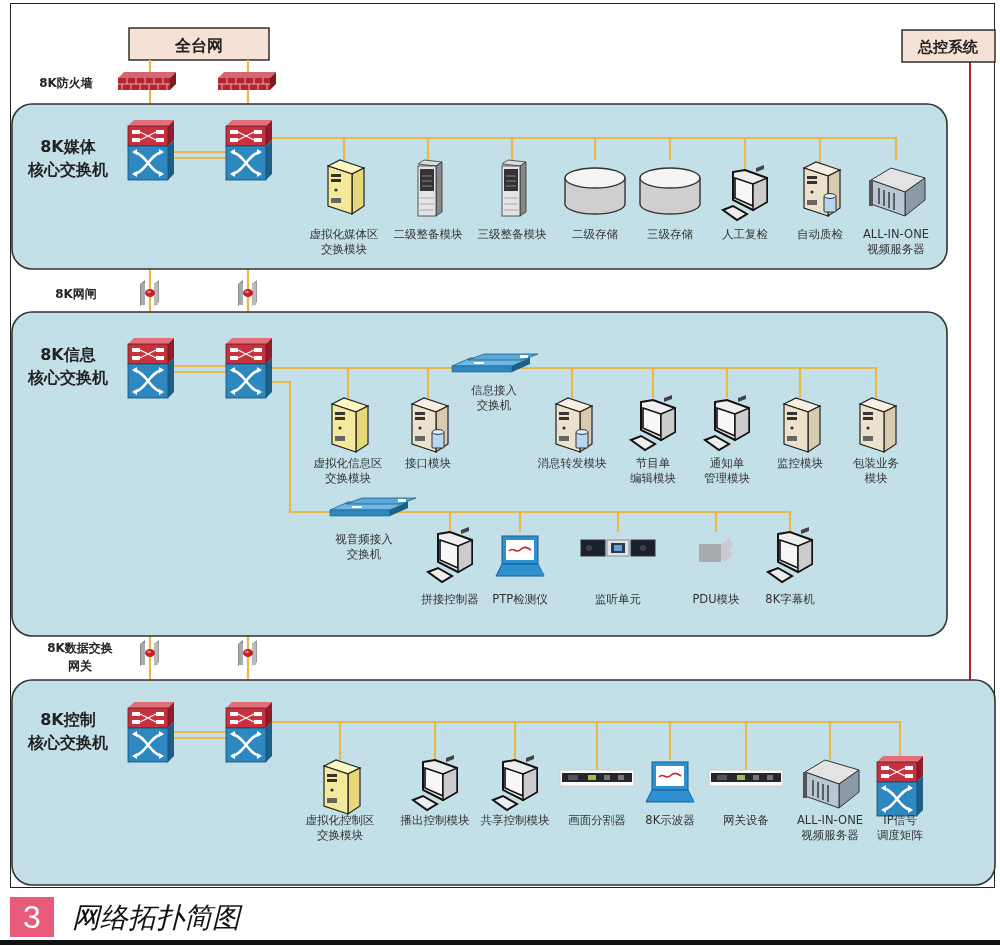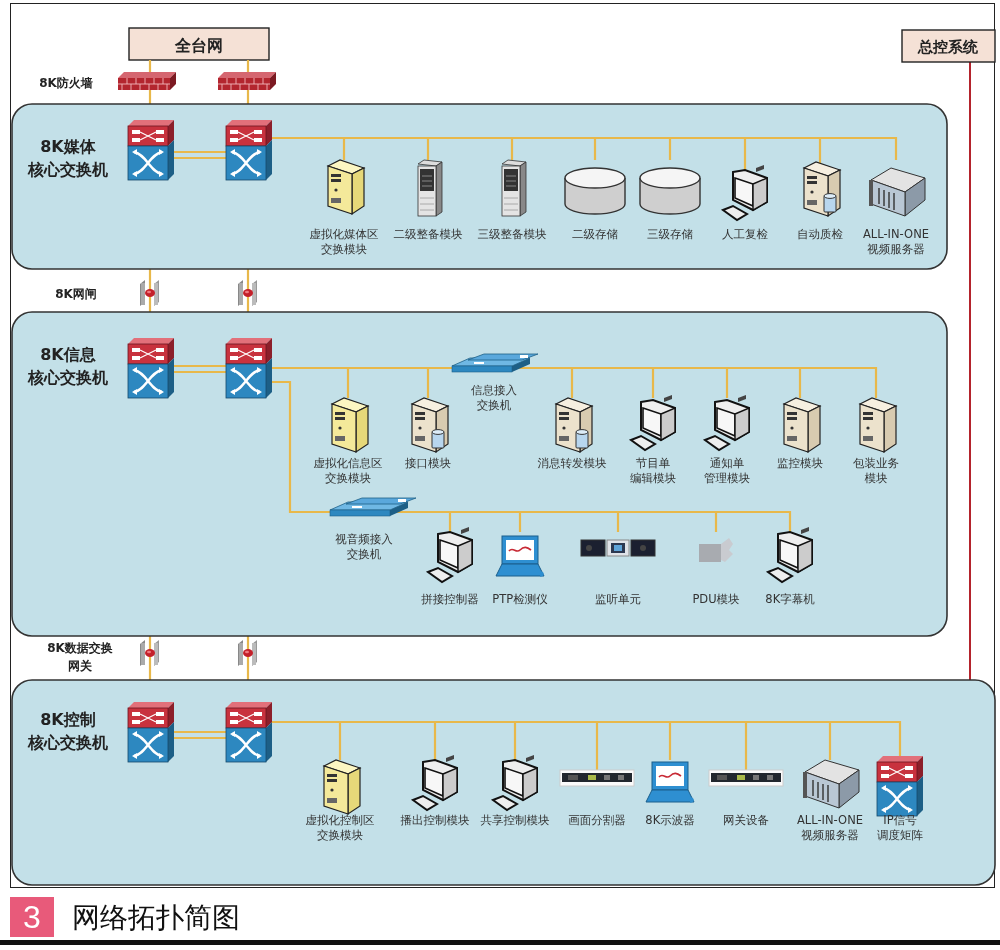--- a/index.html
+++ b/index.html
@@ -7,21 +7,21 @@
   #frame{position:absolute;left:10px;top:3px;width:985px;height:885px;border:1.5px solid #222;box-sizing:border-box;background:#fff;}
   #diagram{position:absolute;left:0;top:0;width:1000px;height:900px;}
   .zone{fill:#c3e0e8;stroke:#333;stroke-width:1.6;}
   .lbl{font-family:"DejaVu Sans","Liberation Sans",sans-serif;font-size:11.5px;fill:#333;text-anchor:middle;}
   .big{font-family:"DejaVu Sans","Liberation Sans",sans-serif;font-size:16px;font-weight:bold;fill:#222;text-anchor:middle;}
   .side{font-family:"DejaVu Sans","Liberation Sans",sans-serif;font-size:12px;font-weight:bold;fill:#222;text-anchor:middle;}
   .ylw{stroke:#e8b84a;stroke-width:2.2;fill:none;}
   .red{stroke:#b4232c;stroke-width:2;fill:none;}
   #caption{position:absolute;left:0;top:895px;width:1000px;height:50px;border-bottom:5px solid #111;box-sizing:border-box;}
   #cap-num{position:absolute;left:10px;top:2px;width:44px;height:40px;background:#e85a7a;color:#fff;font-family:"Liberation Sans",sans-serif;font-size:32px;line-height:40px;text-align:center;}
-  #cap-text{position:absolute;left:72px;top:4px;font-family:"DejaVu Sans","Liberation Sans",sans-serif;font-size:28px;color:#111;line-height:38px;}
+  #cap-text{position:absolute;left:72px;top:4px;font-family:"DejaVu Sans","Liberation Sans",sans-serif;font-size:28px;color:#111;line-height:38px;font-style:italic;}
 </style>
 </head>
 <body>
 
 <div id="frame"></div>
 
 <svg id="diagram" viewBox="0 0 1000 900" xmlns="http://www.w3.org/2000/svg">
   <defs>
 
     <g id="core-switch">

